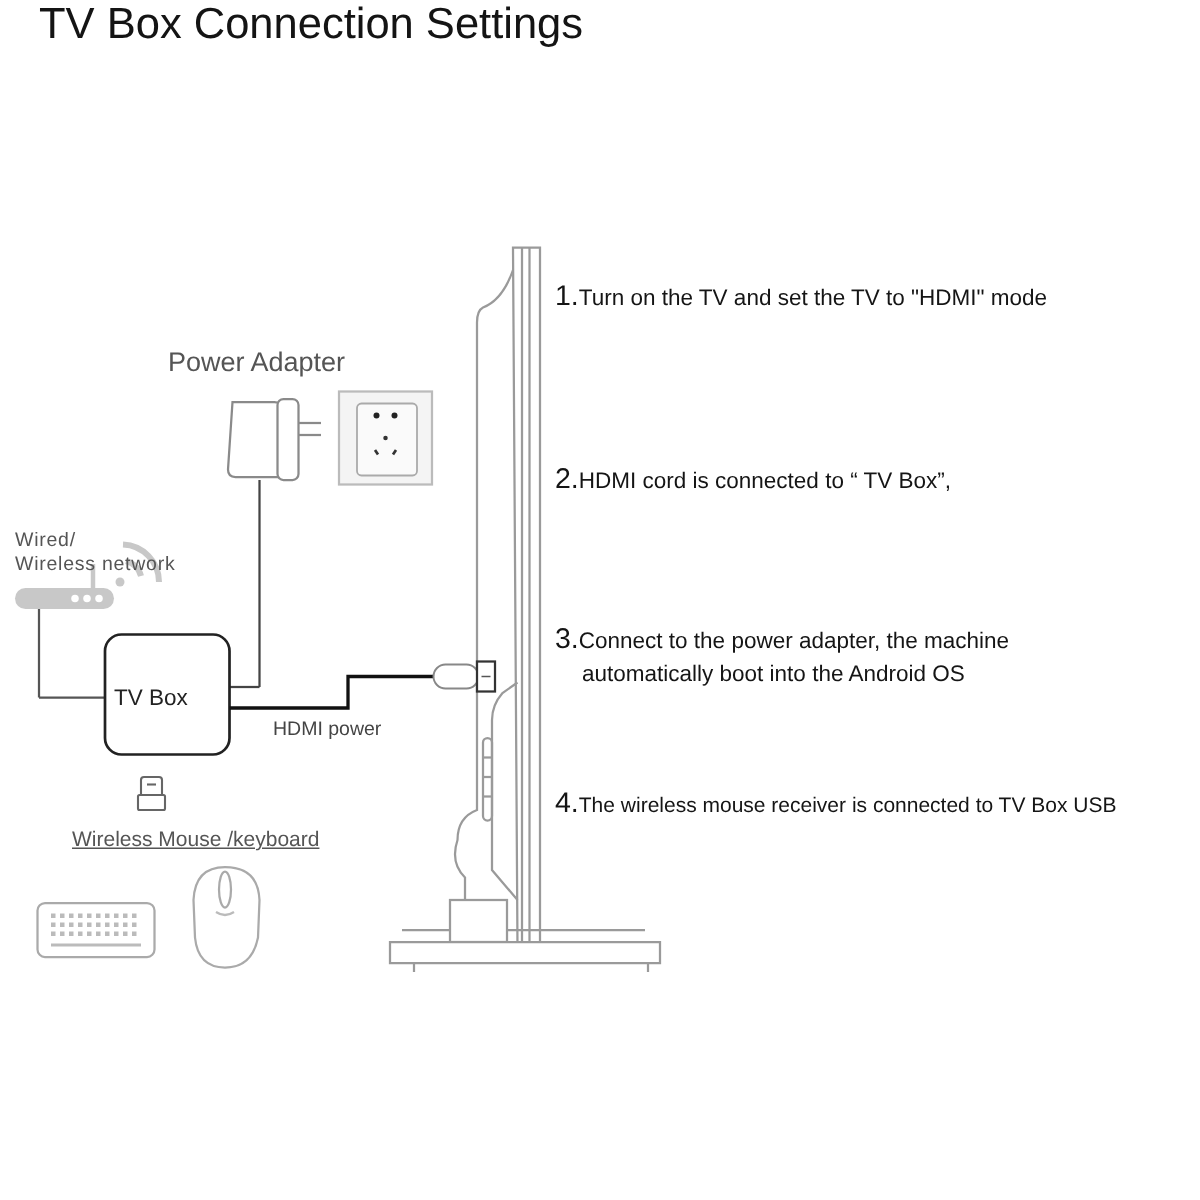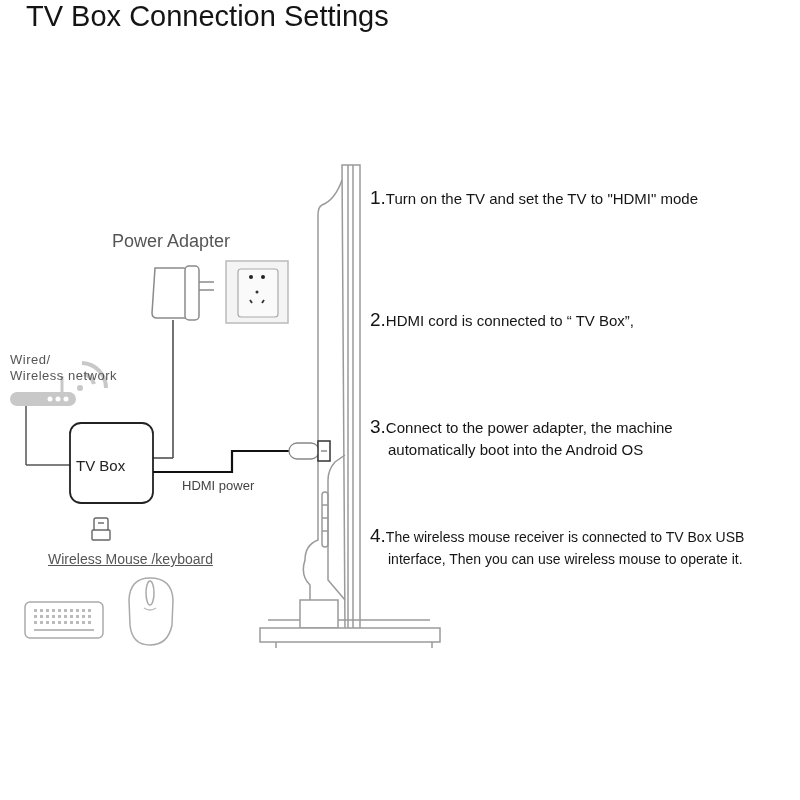--- a/index.html
+++ b/index.html
@@ -150,14 +150,13 @@
 </div>
 <div class="step" style="top:309px;text-align:right;">
   <span class="num">2.</span><span>HDMI cord is connected to “ TV Box”,</span>
 </div>
 <div class="step" style="top:416px;">
   <span class="num">3.</span><span>Connect to the power adapter, the machine</span>
   <span class="cont">automatically boot into the Android OS</span>
 </div>
 <div class="step" style="top:525px; font-size:14px;">
   <span class="num">4.</span><span>The wireless mouse receiver is connected to TV  Box USB</span>
-  <span class="cont">interface, Then you can use wireless mouse to operate it.</span>
 </div>
 
 </body></html>

